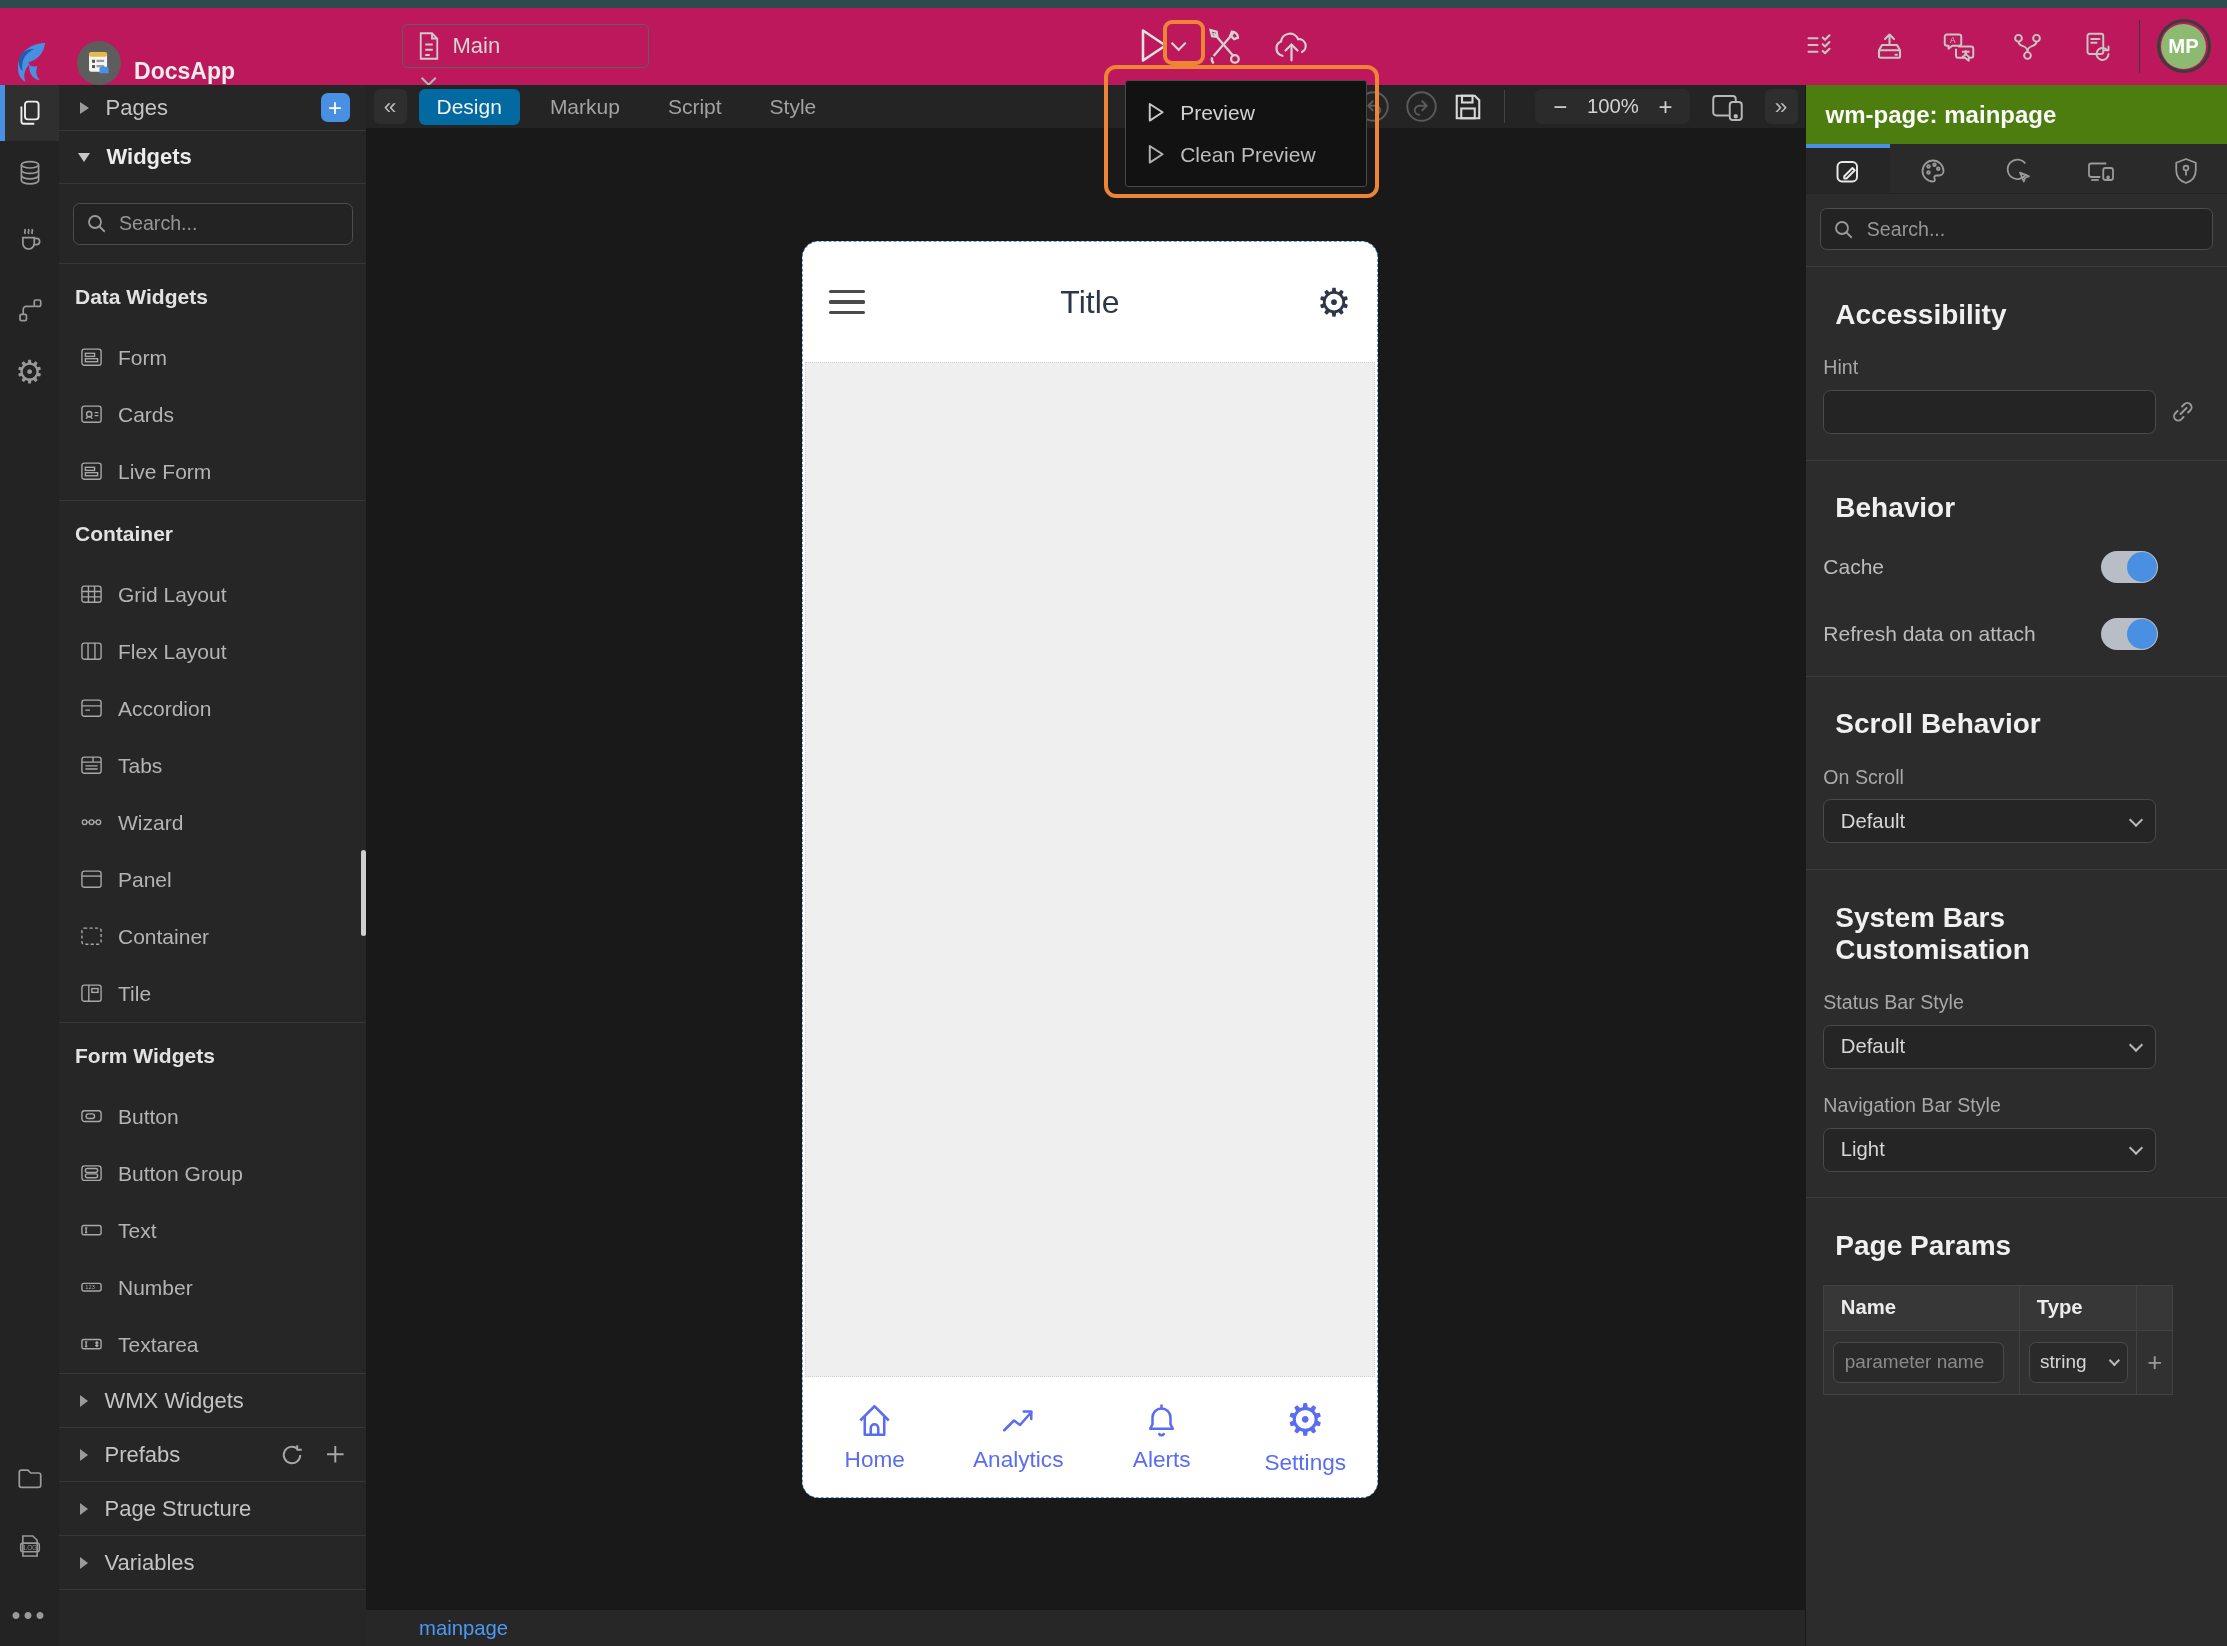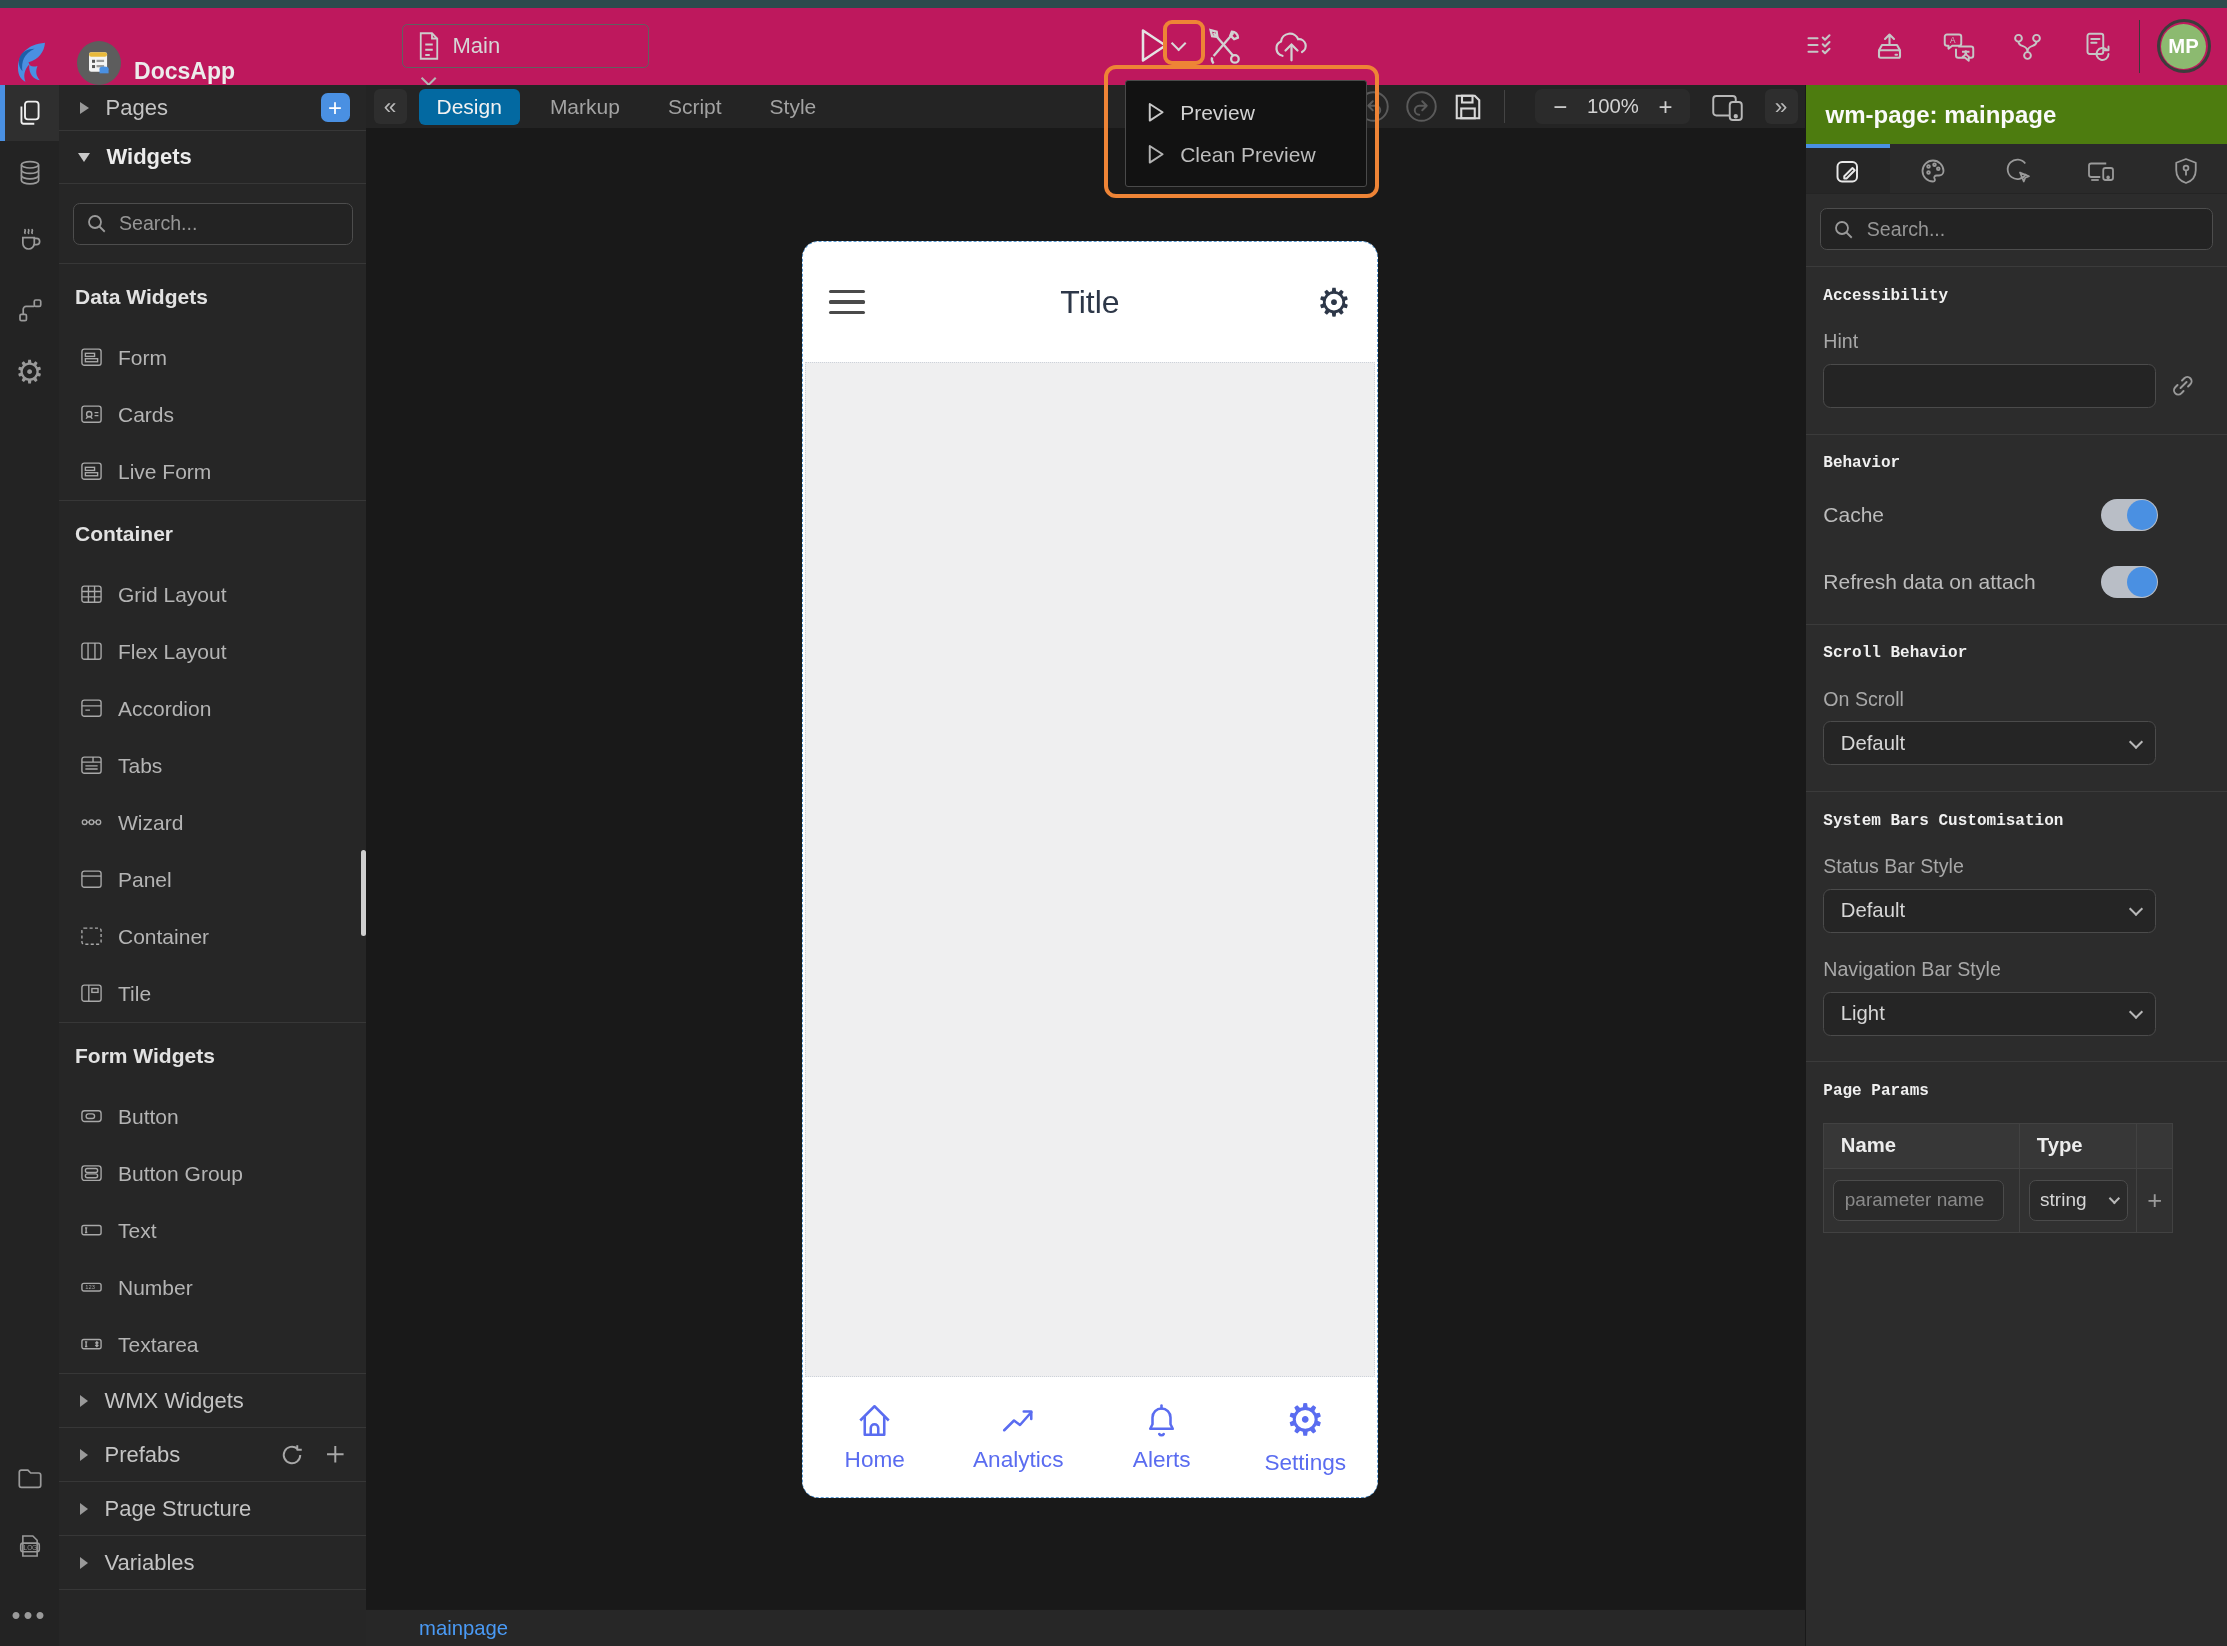--- a/index.html
+++ b/index.html
@@ -89,21 +89,21 @@
 
   
   .rpanel{left:1806px;top:85px;width:422px;height:1562px;background:#2c2c2c;display:flex;flex-direction:column;}
   .rp-header{height:59px;background:#4d7c0f;display:flex;align-items:center;padding-left:19.6px;
              font-size:24px;font-weight:700;color:#fafafa;flex:none;}
   .rp-tabs{height:50px;display:flex;background:#2a2a2a;border-bottom:0.8px solid #242424;flex:none;}
   .rp-tab{flex:1;display:flex;align-items:center;justify-content:center;border-top:4.5px solid transparent;cursor:pointer;}
   .rp-tab.on{background:#262626;border-top-color:#4a90e2;}
   .rp-search{padding:14.3px 14.3px 16px 14.3px;border-bottom:0.8px solid #3b3b3b;flex:none;}
   .rsec{padding:19.6px 17.3px 25.6px 17.3px;border-bottom:0.8px solid #3b3b3b;flex:none;}
-  .rsec h3{margin:0;font-size:16px;font-weight:700;color:#f0f0f0;font-family:Liberation Mono, monospace;}
+  .rsec h3{margin:12px;font-size:28px;font-weight:700;color:#f0f0f0;}
   .flabel{font-size:19.6px;color:#a8a8a8;margin-top:25.6px;margin-bottom:10.5px;}
   .inp{width:333px;height:44px;background:#242424;border:1.5px solid #4b4b4b;border-radius:7.5px;color:#d6d6d6;
        font-size:19.6px;padding:0 15px;outline:none;font-family:"Liberation Sans",sans-serif;}
   .inp::placeholder{color:#8a8a8a;}
   .sel{width:333px;height:44px;background:#252525;border:1.5px solid #4b4b4b;border-radius:7.5px;display:flex;
        align-items:center;justify-content:space-between;padding:0 16.5px;color:#d6d6d6;font-size:20.3px;cursor:pointer;}
   .sel .cv{width:9.8px;height:9.8px;border-right:2.3px solid #b8b8b8;border-bottom:2.3px solid #b8b8b8;transform:rotate(45deg) translateY(-3px);}
   .tgrow{display:flex;align-items:center;margin-top:27px;}
   .tgrow .tlabel{flex:1;font-size:21px;color:#bcbcbc;}
   .tog{width:57px;height:32px;border-radius:16px;background:#b9bec6;position:relative;cursor:pointer;margin-right:53px;}

